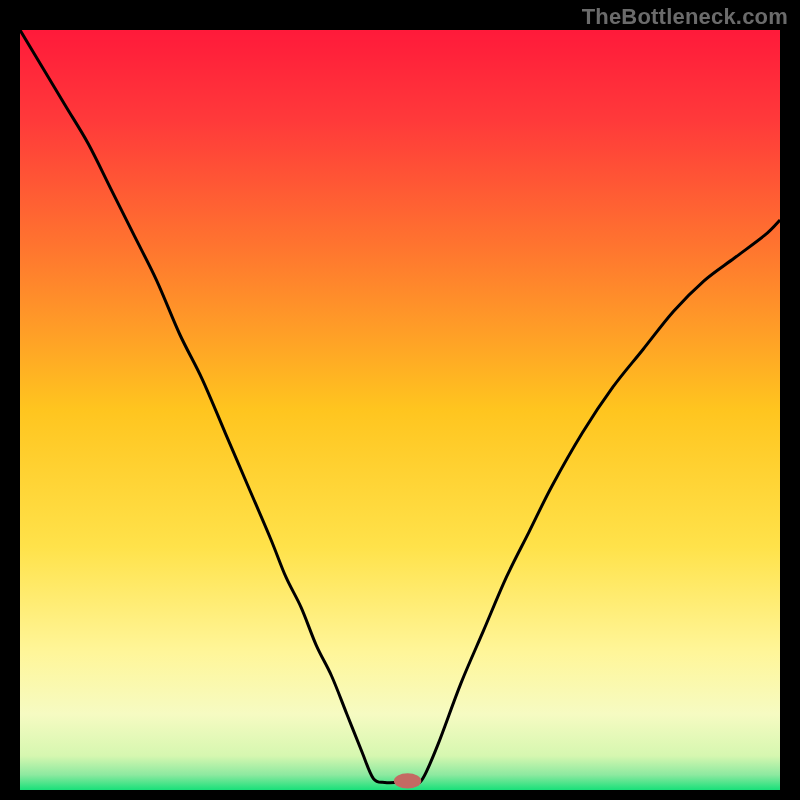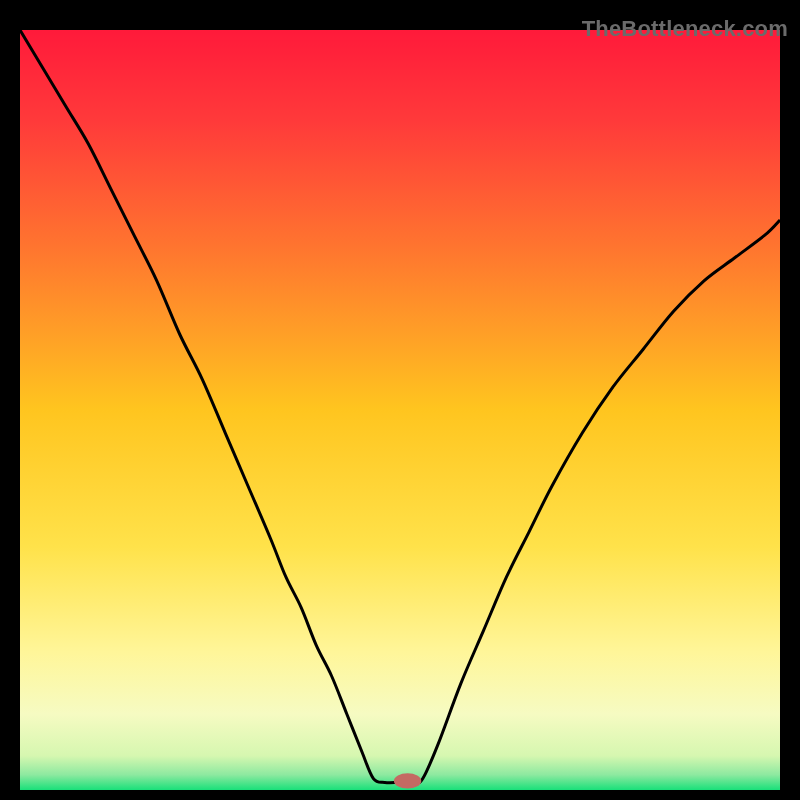--- a/index.html
+++ b/index.html
@@ -12,21 +12,21 @@
     font-family: Arial, Helvetica, sans-serif;
   }
   .frame {
     position: relative;
     width: 800px;
     height: 800px;
     background: #000;
   }
   .watermark {
     position: absolute;
-    top: 16px;
+    top: 4px;
     right: 12px;
     color: #6b6b6b;
     font-size: 22px;
     font-weight: 600;
     letter-spacing: 0.2px;
     z-index: 5;
   }
   
   .plot {
     position: absolute;

